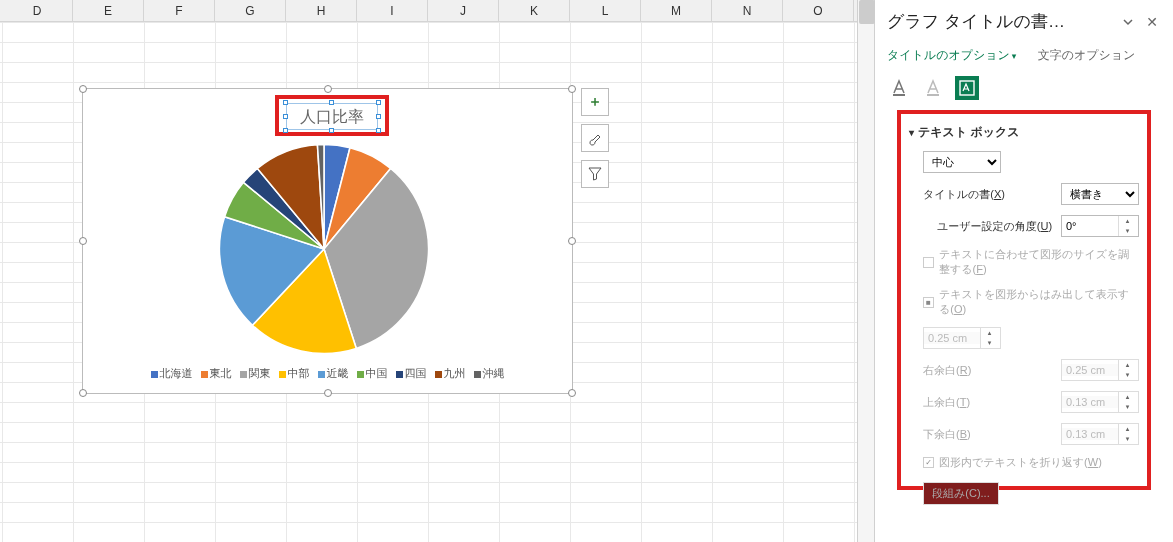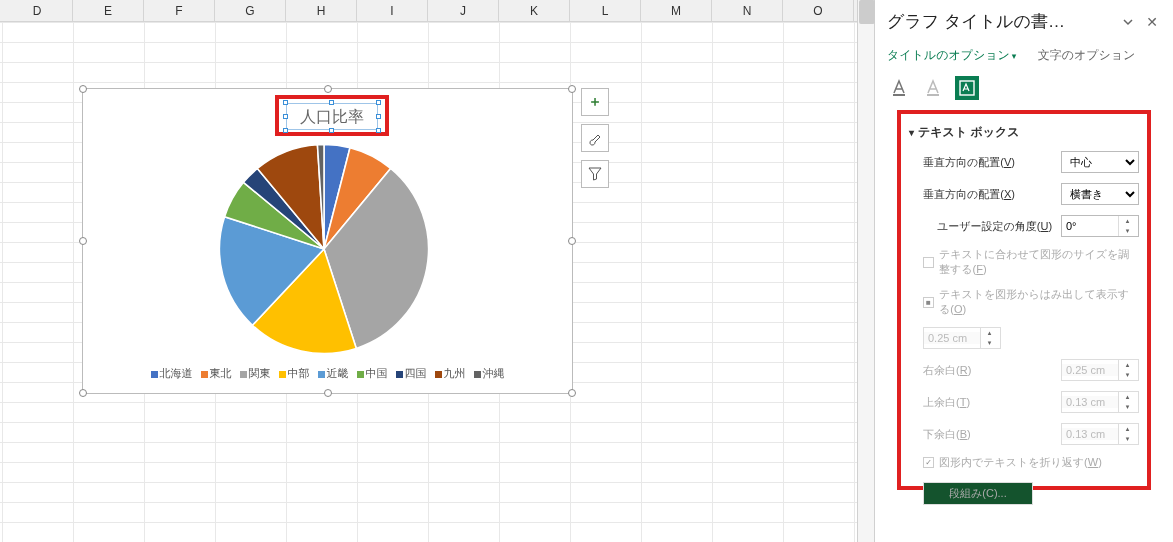--- a/index.html
+++ b/index.html
@@ -65,21 +65,21 @@
 .form-row select,.form-row .value-box{width:78px;height:22px;border:1px solid #bbb;font-size:11px;padding:0 4px;background:#fff;}
 .form-row .spinner{width:78px;height:22px;border:1px solid #bbb;display:flex;align-items:center;}
 .form-row .spinner input{border:none;width:56px;font-size:11px;padding:0 4px;outline:none;}
 .form-row .spinner .sp-btns{width:18px;display:flex;flex-direction:column;border-left:1px solid #ddd;}
 .form-row .spinner .sp-btns span{height:10px;font-size:7px;text-align:center;line-height:10px;color:#666;cursor:pointer;}
 .form-row.disabled{color:#aaa;}
 .form-row.disabled .value-box,.form-row.disabled .spinner{border-color:#ddd;color:#bbb;}
 .form-row.disabled .spinner input{color:#bbb;}
 .check{width:11px;height:11px;border:1px solid #aaa;margin-right:5px;display:inline-flex;align-items:center;justify-content:center;font-size:8px;color:#888;flex-shrink:0;}
 .check.disabled{border-color:#ccc;}
-.btn-columns{margin-top:12px;margin-left:14px;font-size:11px;color:#aaa;border:1px solid #ddd;background:#14532d;padding:3px 25px;display:inline-block;cursor:default;}
+.btn-columns{margin-top:12px;margin-left:14px;font-size:11px;color:#aaa;border:1px solid #ddd;background:#7f1d1d;padding:3px 8px;display:inline-block;cursor:default;}
 </style>
 </head>
 <body>
 
 <div class="grid-area">
   <div class="col-headers">
     <div class="col-header"></div>
   <div class="col-header">D</div>
       <div class="col-header">E</div>
       <div class="col-header">F</div>
@@ -230,26 +230,25 @@
             <path d="M5 12L8 5l3 7M6 10h4" stroke="#fff" fill="none" stroke-width="1.2"></path>
           </svg>
       </div>
     </div>
   </div>
 
   <div class="panel-body">
     <div class="section-header"><span class="caret">▾</span><span>テキスト ボックス</span></div>
 
     <div class="form-row indent">
-      <span class="label"><span>垂直方向の配置(</span><span class="underline">V</span><span>)</span></span>
       <select><option>中心</option></select>
     </div>
 
     <div class="form-row indent">
-      <span class="label"><span>垂直方向の配置(</span><span class="underline">X</span><span>)</span></span>
+      <span class="label"><span>タイトルの書(</span><span class="underline">X</span><span>)</span></span>
       <select><option>横書き</option></select>
     </div>
 
     <div class="form-row indent2">
       <span class="label"><span>ユーザー設定の角度(</span><span class="underline">U</span><span>)</span></span>
       <div class="spinner">
           <input value="0°" style="">
           <div class="sp-btns">
             <span>▴</span>
             <span>▾</span>

